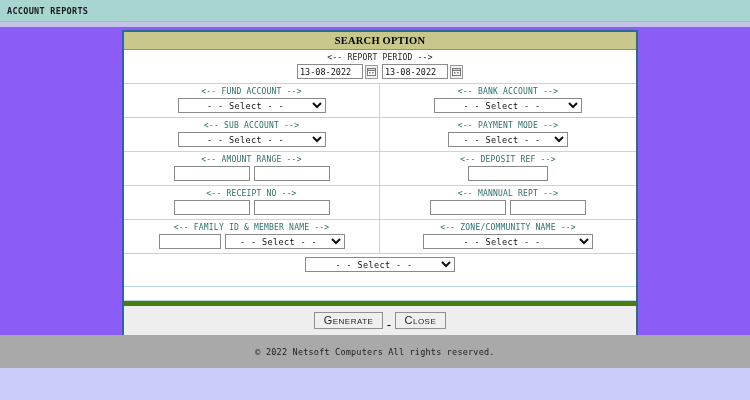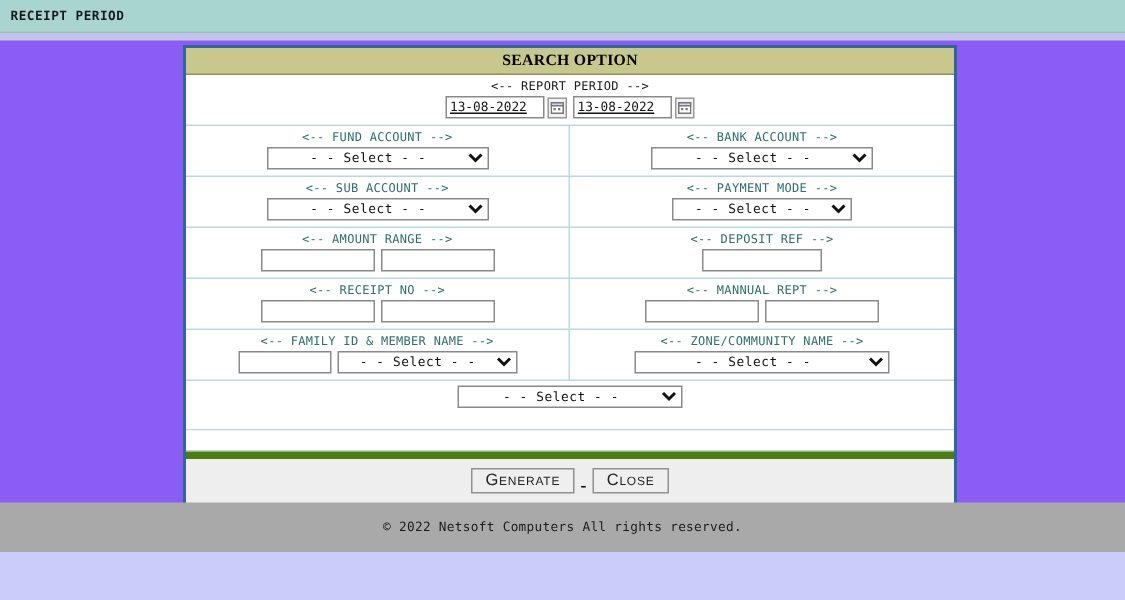--- a/index.html
+++ b/index.html
@@ -114,21 +114,21 @@
     text-align-last: center;
     letter-spacing: .4px;
   }
   .w-sel-lg { width: 148px; }
   .w-sel-md { width: 120px; }
   .w-sel-xl { width: 170px; }
   .w-sel-fmt { width: 150px; }
   .w-txt-sm { width: 62px; }
   .w-txt-md { width: 76px; }
   .w-txt-lg { width: 80px; }
-  .w-txt-date { width: 66px; text-decoration: underline; }
+  .w-txt-date { width: 66px; }
 
   
   .datewrap { display: inline-flex; align-items: center; }
   .calbtn {
     width: 13px; height: 14px;
     margin-left: 2px;
     border: 1px solid #9a9a9a;
     background: #f2f2f2;
     display: inline-flex;
     align-items: center;
@@ -178,21 +178,21 @@
     font-family: "DejaVu Sans Mono", monospace;
     font-size: 8.5px;
     color: #1c1c1c;
     letter-spacing: .2px;
   }
 </style>
 </head>
 <body>
 
 <div class="appbar">
-  <span class="appbar-title">RECEIPT PERIOD</span>
+  <span class="appbar-title">ACCOUNT REPORTS</span>
 </div>
 <div class="appbar-shadow"></div>
 
 <div class="canvas">
 
   <div class="panel">
 
     <div class="panel-title">SEARCH OPTION</div>
 
     <div class="row">

